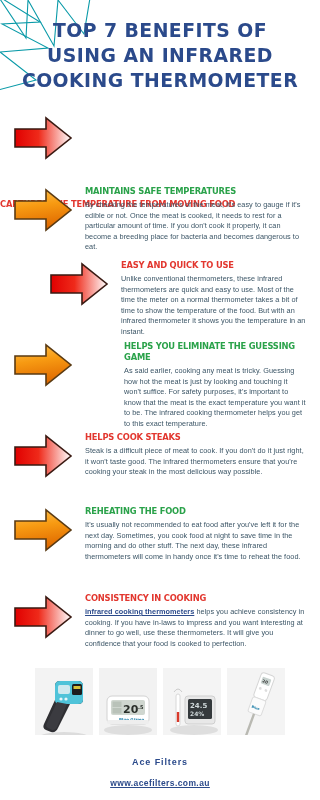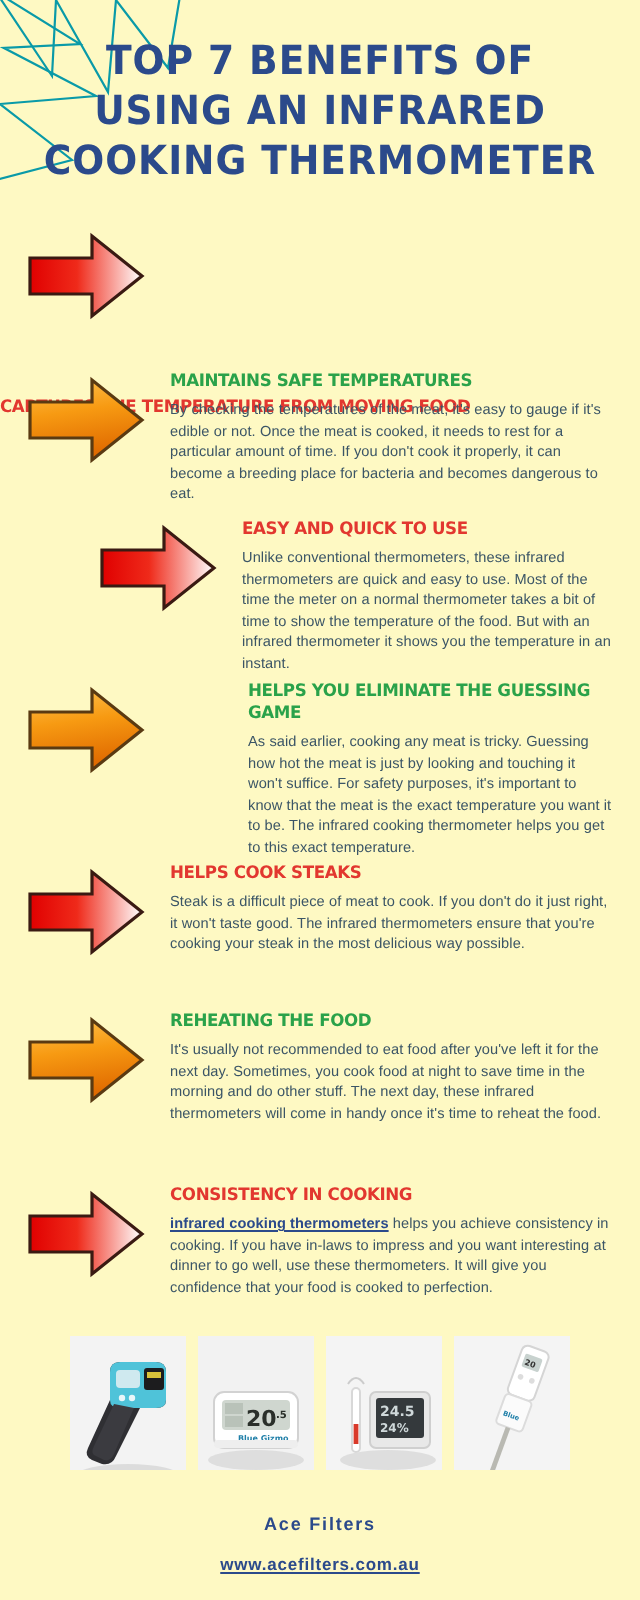--- a/index.html
+++ b/index.html
@@ -5,21 +5,21 @@
   * { box-sizing: border-box; margin: 0; padding: 0; }
   html, body {
     width: 320px; height: 800px;
     background: #0dbccd;
     font-family: "Liberation Sans", sans-serif;
     overflow: hidden;
   }
   #page {
     position: relative;
     width: 320px; height: 800px;
-    background: #fef9c3;
+    background: #ffffff;
     overflow: hidden;
   }
 
   
   .starburst {
     position: absolute; left: -4px; top: -6px;
     width: 96px; height: 100px;
     pointer-events: none;
   }
 

